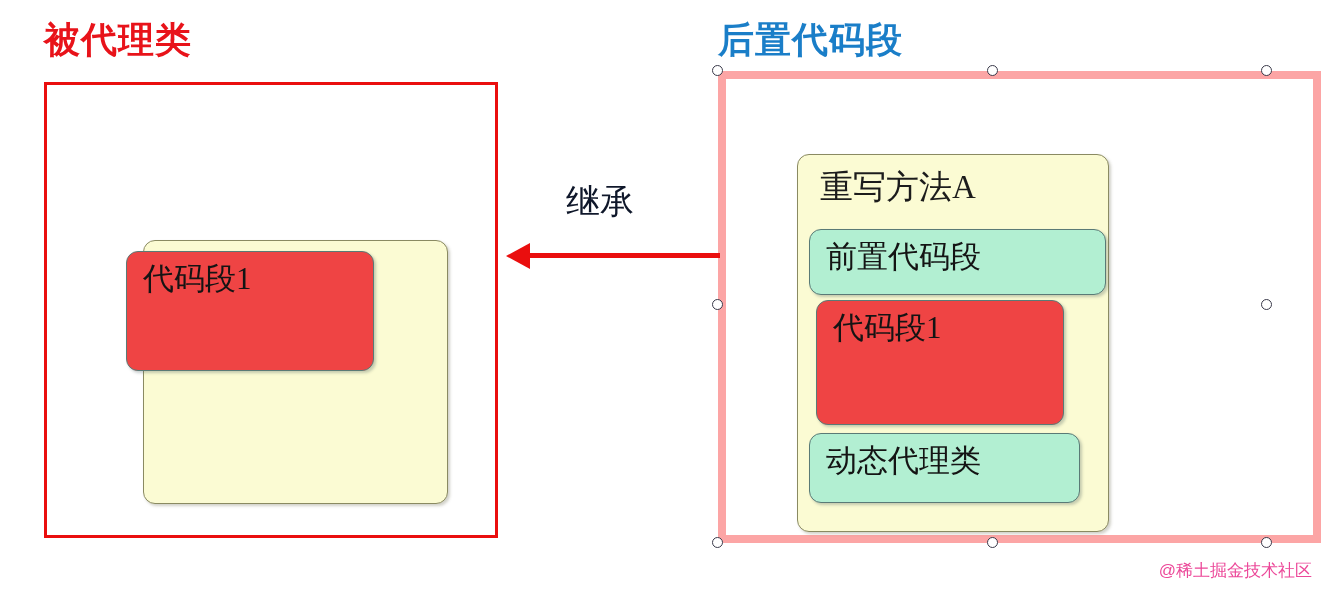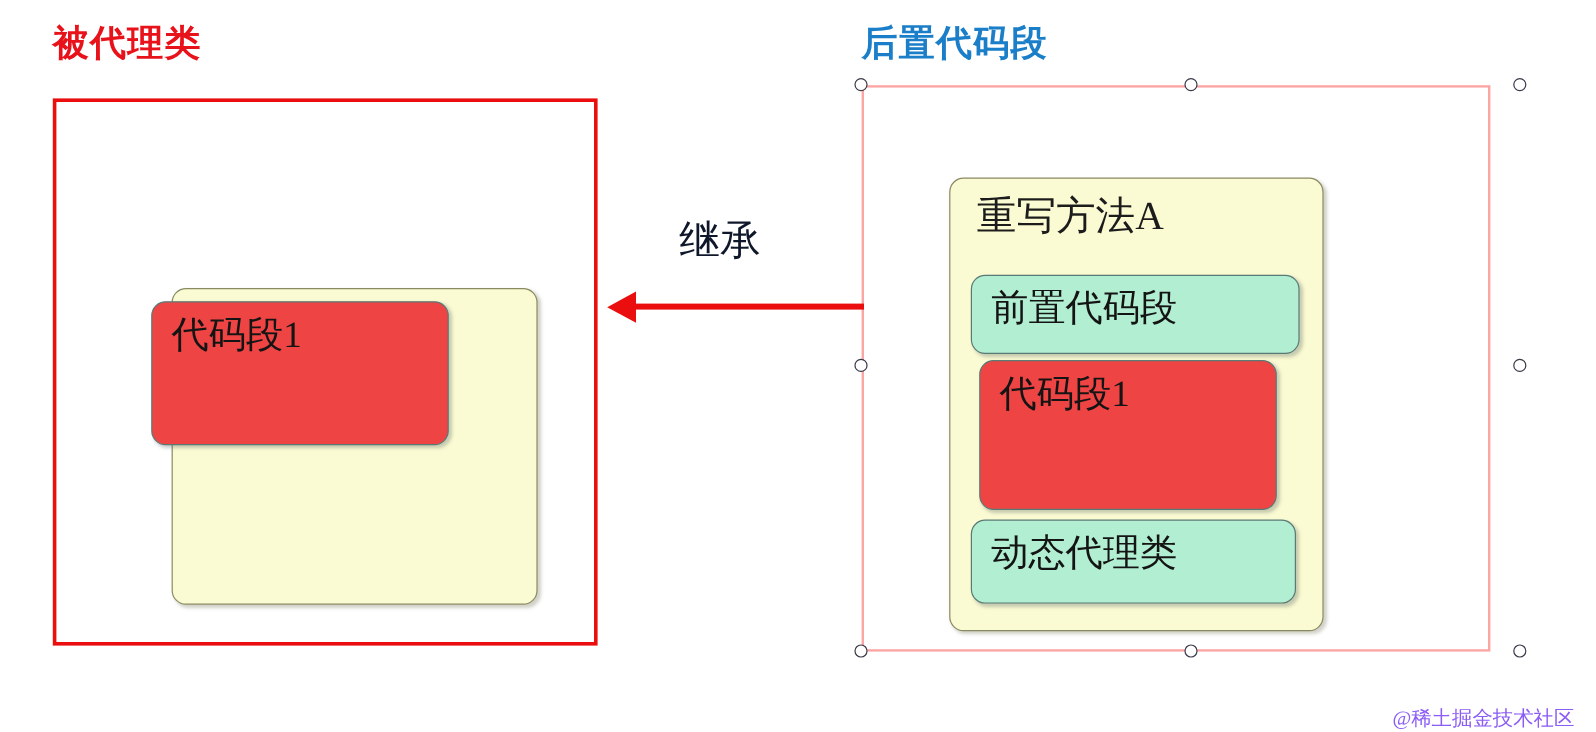--- a/index.html
+++ b/index.html
@@ -14,21 +14,21 @@
     position: relative;
     width: 1330px;
     height: 610px;
     background: #ffffff;
     overflow: hidden;
   }
 
   
   .title {
     position: absolute;
-    font-size: 30px;
+    font-size: 36px;
     font-weight: 600;
     letter-spacing: 1px;
     white-space: nowrap;
     line-height: 1;
   }
   .title-red   { left: 44px;  top: 22px; color: #e8131a; }
   .title-blue  { left: 718px; top: 22px; color: #1a7ec8; }
 
   
   .class-box {
@@ -39,23 +39,23 @@
   .class-box.proxied {
     left: 44px;
     top: 82px;
     width: 454px;
     height: 456px;
     border: 3px solid #ea0e0e;
   }
   .class-box.dynamic {
     left: 718px;
     top: 71px;
-    width: 524px;
+    width: 603px;
     height: 472px;
-    border: 2px solid #fca5a5;
+    border: 8px solid #fca5a5;
   }
 
   
   .handle {
     position: absolute;
     width: 11px;
     height: 11px;
     margin-left: -6px;
     margin-top: -6px;
     border-radius: 50%;
@@ -117,21 +117,21 @@
     white-space: nowrap;
     line-height: 1.2;
   }
   .code-cyan  { background: #ef4444; text-decoration: underline; }
   .code-mint  { background: #b2efd2; }
 
   
   .cb-left1 { left: 126px; top: 251px; width: 248px; height: 120px; }
 
   
-  .cb-pre   { left: 809px; top: 229px; width: 274px; height: 66px; }
+  .cb-pre   { left: 809px; top: 229px; width: 297px; height: 66px; }
   .cb-main  { left: 816px; top: 300px; width: 248px; height: 125px; }
   .cb-post  { left: 809px; top: 433px; width: 271px; height: 70px; }
 
   
   .arrow-line {
     position: absolute;
     left: 524px;
     top: 253px;
     width: 196px;
     height: 5px;
@@ -156,25 +156,25 @@
     font-size: 34px;
     color: #0f172a;
     white-space: nowrap;
     line-height: 1;
   }
 
   
   .watermark {
     position: absolute;
     right: 18px;
-    bottom: 0;
+    bottom: 28px;
     font-size: 17px;
-    color: #8b5cf6;
-    white-space: nowrap;
-    font-family: Liberation Serif, serif;
+    color: #ec4899;
+    white-space: nowrap;
+    font-family: Liberation Sans, sans-serif;
   }
 </style>
 </head>
 <body>
 
 <div class="canvas">
 
   <div class="title title-red">被代理类</div>
 
   <div class="class-box proxied">

